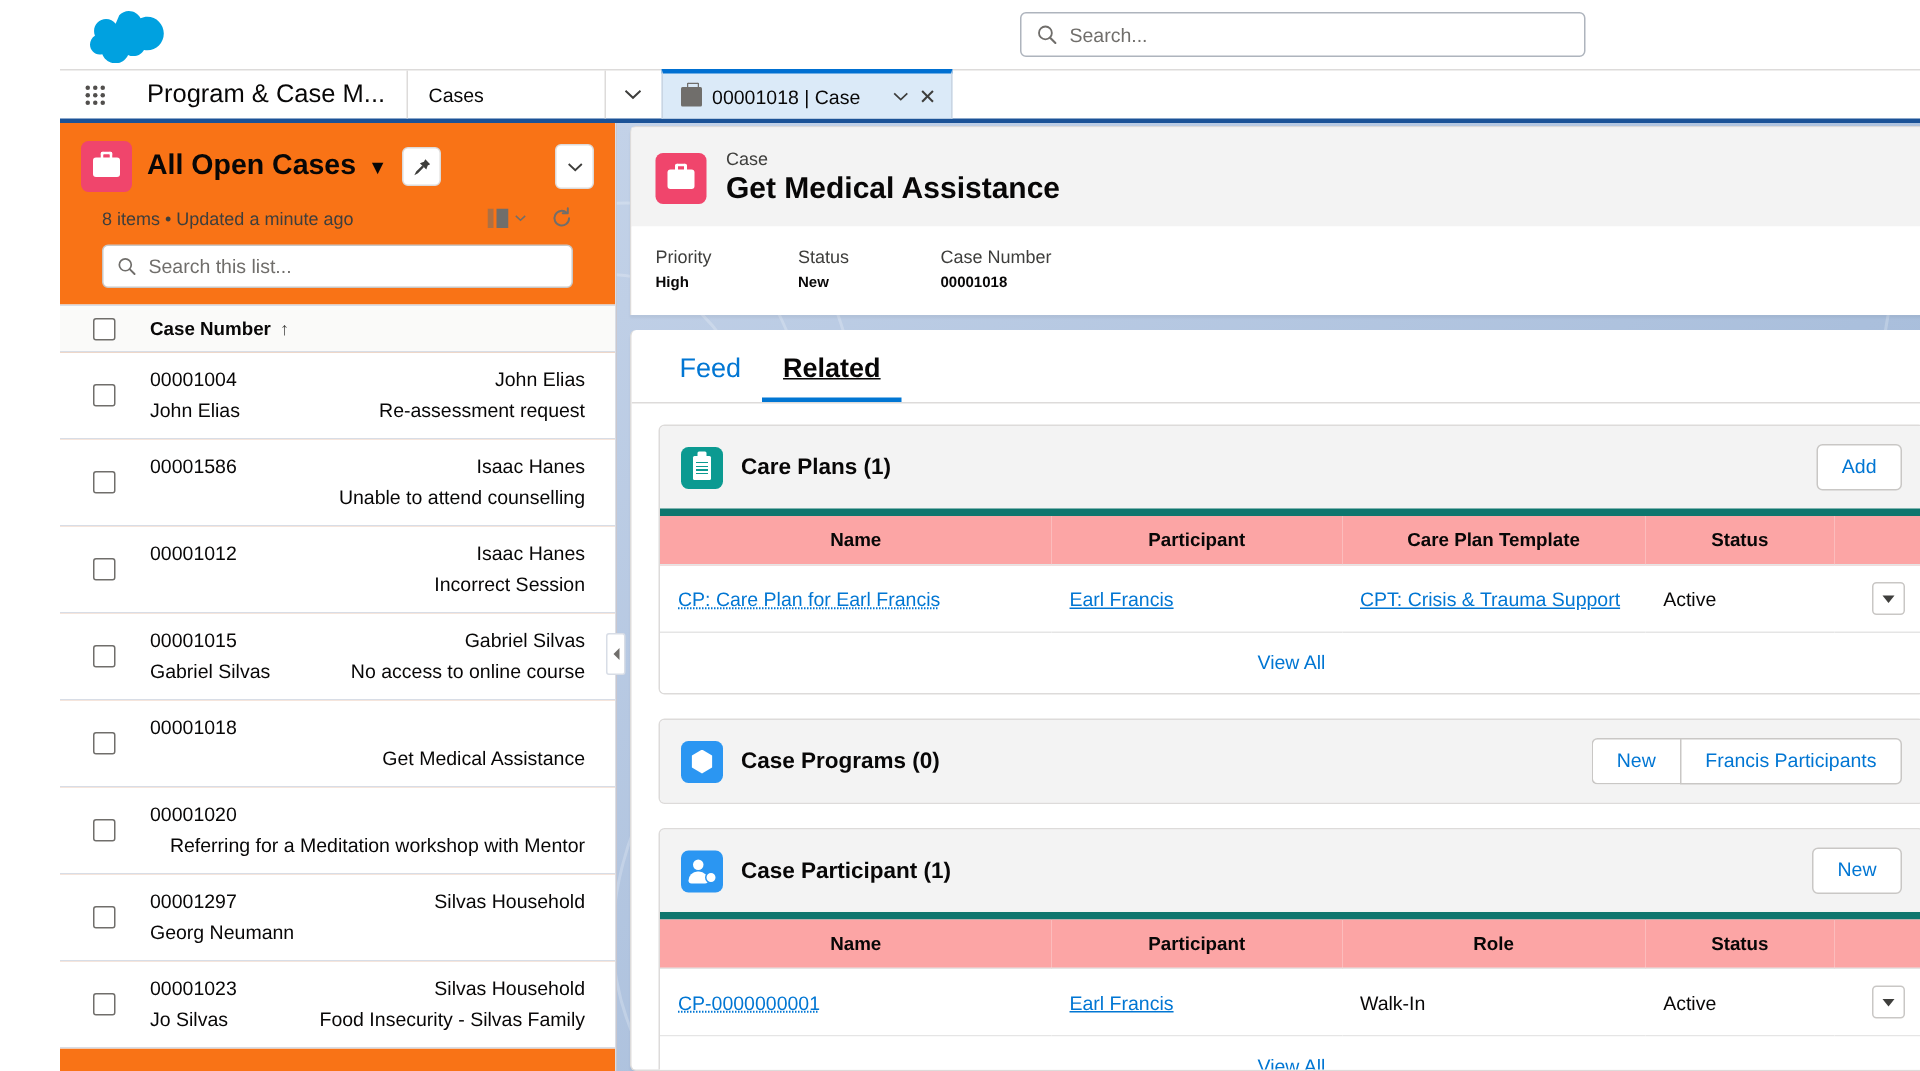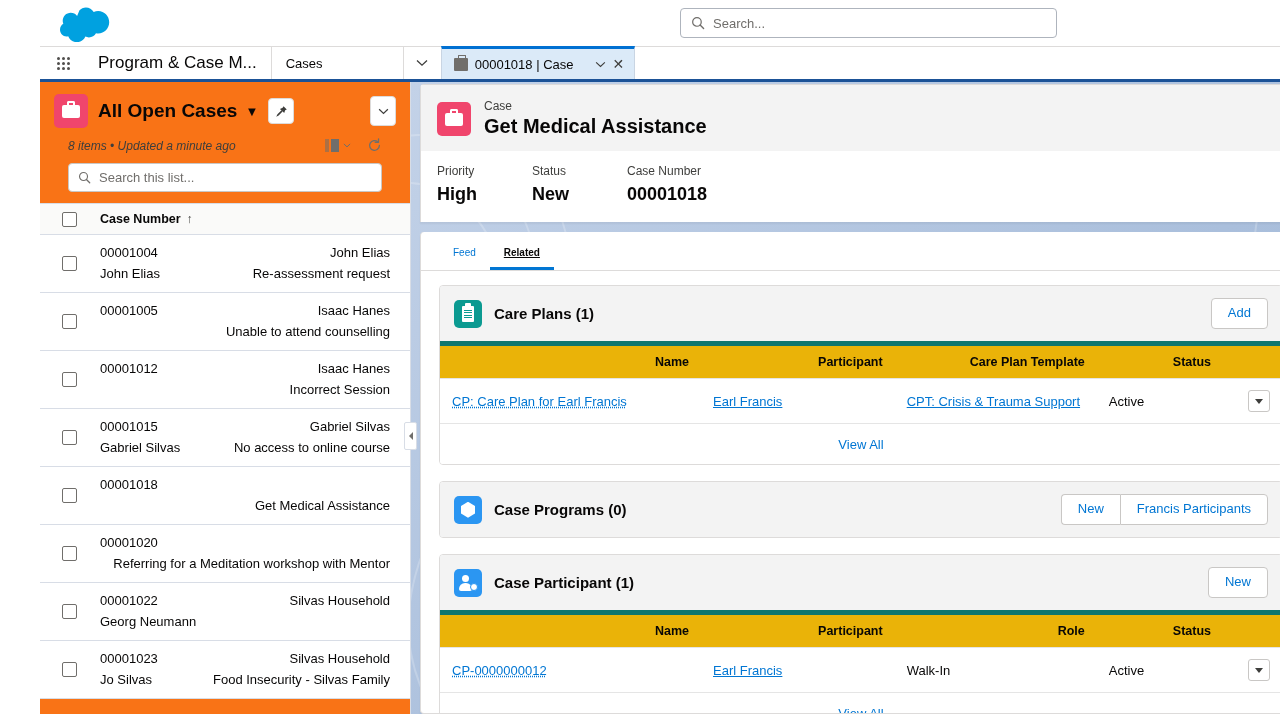--- a/index.html
+++ b/index.html
@@ -102,21 +102,21 @@
   .icon-btn-sq {
     width: 26px; height: 26px; border: 1px solid #dddbda; border-radius: 4px;
     background: #fff; display: flex; align-items: center; justify-content: center;
     cursor: pointer; flex: 0 0 26px;
   }
   .icon-btn-sq.big { width: 32px; height: 30px; margin-left: auto; }
   .lp-meta-row {
     display: flex; align-items: center; padding: 10px 14px 0 14px;
     font-size: 12px; color: #3e3e3c;
   }
-  .lp-meta-row .meta-text { flex: 1; font-style: italic; }
+  .lp-meta-row .meta-text { flex: 1; }
   .lp-meta-actions { display: flex; align-items: center; gap: 16px; }
   .lp-search-row { padding: 10px 14px 11px 14px; }
   .lp-search {
     width: 100%; height: 29px; border: 1px solid #c9c7c5; border-radius: 4px;
     display: flex; align-items: center; padding: 0 9px; background: #fff;
   }
   .lp-search input {
     border: none; outline: none; background: transparent; flex: 1;
     font-family: "Liberation Sans", sans-serif; font-size: 13px; color: #3e3e3c;
     margin-left: 8px;
@@ -178,30 +178,30 @@
     background: #fff; border: 1px solid #dddbda; border-bottom: none;
     border-radius: 4px 4px 0 0; box-shadow: 0 2px 2px rgba(0,0,0,.05);
   }
   .rh-top { display: flex; align-items: center; gap: 13px; padding: 14px 16px 12px 16px; background:#f3f3f3; }
   .rh-subtitle { font-size: 12px; color: #3e3e3c; line-height: 1.25; }
   .rh-title { font-size: 20px; font-weight: bold; color: #080707; line-height: 1.25; }
   .rh-fields { display: flex; padding: 10px 16px 14px 16px; background: #fff; }
   .rh-field { min-width: 95px; }
   .rh-field.wide { min-width: 120px; }
   .rh-field .fl { font-size: 12px; color: #3e3e3c; line-height: 1.7; }
-  .rh-field .fv { font-size: 18px; color: #080707; font-weight: 600; line-height: 1.5; }
+  .rh-field .fv { font-size: 10px; color: #080707; font-weight: 600; line-height: 1.5; }
 
   .rec-scroll {
     flex: 1; background: #fff; border: 1px solid #dddbda; border-top: none;
     margin-top: 10px; border-radius: 4px; overflow: hidden; position: relative;
     box-shadow: 0 2px 2px rgba(0,0,0,.05);
   }
   .tabs-row { display: flex; align-items: flex-end; padding: 0 18px; border-bottom: 1px solid #dddbda; }
   .tab-btn {
-    font-size: 10px; color: #0176d3; padding: 15px 14px 9px 14px; cursor: pointer;
+    font-size: 18px; color: #0176d3; padding: 15px 14px 9px 14px; cursor: pointer;
     border-bottom: 3px solid transparent; white-space: nowrap; text-align: right;
   }
   .tab-btn.active { color: #080707; font-weight: bold; text-decoration: underline; border-bottom-color: #0176d3; }
 
   .cards-area { padding: 14px 18px 0 18px; }
   .rcard {
     border: 1px solid #dddbda; border-radius: 4px; background: #fff;
     margin-bottom: 16px; overflow: hidden;
   }
   .rcard-head {
@@ -246,22 +246,22 @@
     border: 1px solid #c9c7c5; border-radius: 4px; background: #fff;
     color: #0176d3; font-size: 13px; font-family: "Liberation Sans", sans-serif;
     padding: 6px 16px; cursor: pointer; white-space: nowrap; line-height: 1.3;
   }
   .btn-group { display: flex; }
   .btn-group .btn-neutral:first-child { border-radius: 4px 0 0 4px; border-right: none; }
   .btn-group .btn-neutral:last-child { border-radius: 0 4px 4px 0; }
 
   table.rtable { width: 100%; border-collapse: collapse; table-layout: fixed; }
   table.rtable th {
-    text-align: right; font-size: 12.5px; font-weight: bold; color: #080707;
-    padding: 9px 12px; border-bottom: 1px solid #e5e5e5; background: #eab308;
+    text-align: center; font-size: 12.5px; font-weight: bold; color: #080707;
+    padding: 9px 12px; border-bottom: 1px solid #e5e5e5; background: #fca5a5;
   }
   table.rtable td {
     font-size: 13px; color: #080707; padding: 11px 12px;
     border-bottom: 1px solid #e5e5e5; vertical-align: middle;
     overflow: hidden; text-overflow: ellipsis; white-space: nowrap;
   }
   table.rtable tr:last-child td { border-bottom: 1px solid #e5e5e5; }
   .lnk { color: #0176d3; text-decoration: underline; cursor: pointer; }
   .lnk.dotted { text-decoration: underline dotted; }
   .row-menu {
@@ -423,21 +423,21 @@
               <span class="lp-row-line">
                 <span class="l">John Elias</span>
                 <span class="r">Re-assessment request</span>
               </span>
             </span>
           </div>
           <div class="lp-row">
             <span class="chk"></span>
             <span class="lp-row-body">
               <span class="lp-row-line top">
-                <span class="l">00001005</span>
+                <span class="l">00001586</span>
                 <span class="r">Isaac Hanes</span>
               </span>
               <span class="lp-row-line">
                 <span class="l"></span>
                 <span class="r">Unable to attend counselling</span>
               </span>
             </span>
           </div>
           <div class="lp-row">
             <span class="chk"></span>
@@ -488,21 +488,21 @@
               <span class="lp-row-line">
                 <span class="l"></span>
                 <span class="r">Referring for a Meditation workshop with Mentor</span>
               </span>
             </span>
           </div>
           <div class="lp-row">
             <span class="chk"></span>
             <span class="lp-row-body">
               <span class="lp-row-line top">
-                <span class="l">00001022</span>
+                <span class="l">00001297</span>
                 <span class="r">Silvas Household</span>
               </span>
               <span class="lp-row-line">
                 <span class="l">Georg Neumann</span>
                 <span class="r"></span>
               </span>
             </span>
           </div>
           <div class="lp-row">
             <span class="chk"></span>
@@ -646,21 +646,21 @@
                     <tr>
                       <th class="col-n">Name</th>
                       <th class="col-p">Participant</th>
                       <th class="col-t">Role</th>
                       <th class="col-s">Status</th>
                       <th class="col-m"></th>
                     </tr>
                   </thead>
                   <tbody>
                     <tr>
-                      <td class="col-n"><span class="lnk dotted">CP-0000000012</span></td>
+                      <td class="col-n"><span class="lnk dotted">CP-0000000001</span></td>
                       <td class="col-p"><span class="lnk">Earl Francis</span></td>
                       <td class="col-t"><span>Walk-In</span></td>
                       <td class="col-s"><span>Active</span></td>
                       <td class="col-m">
                         <span class="row-menu">
                           <i></i>
                         </span>
                       </td>
                     </tr>
                   </tbody>

